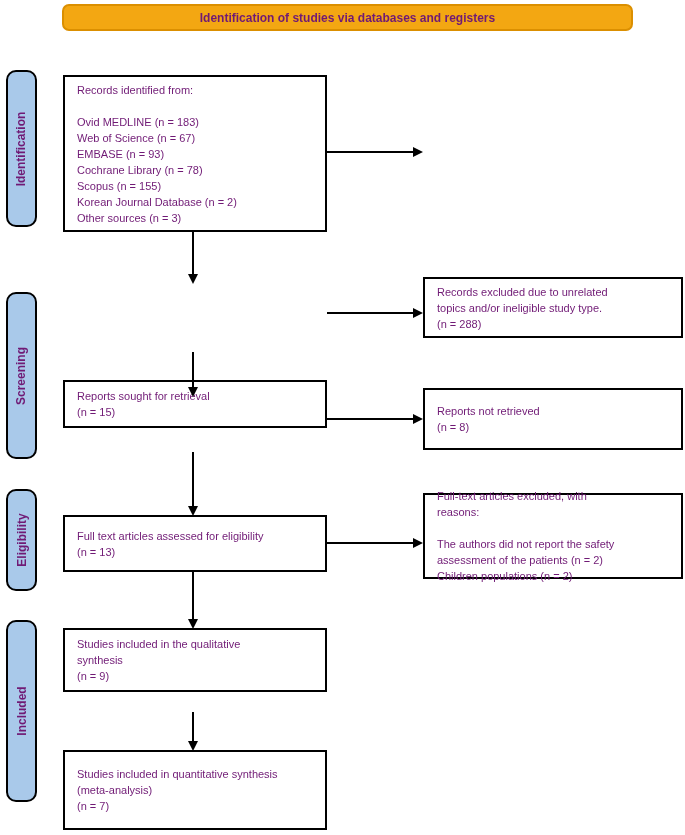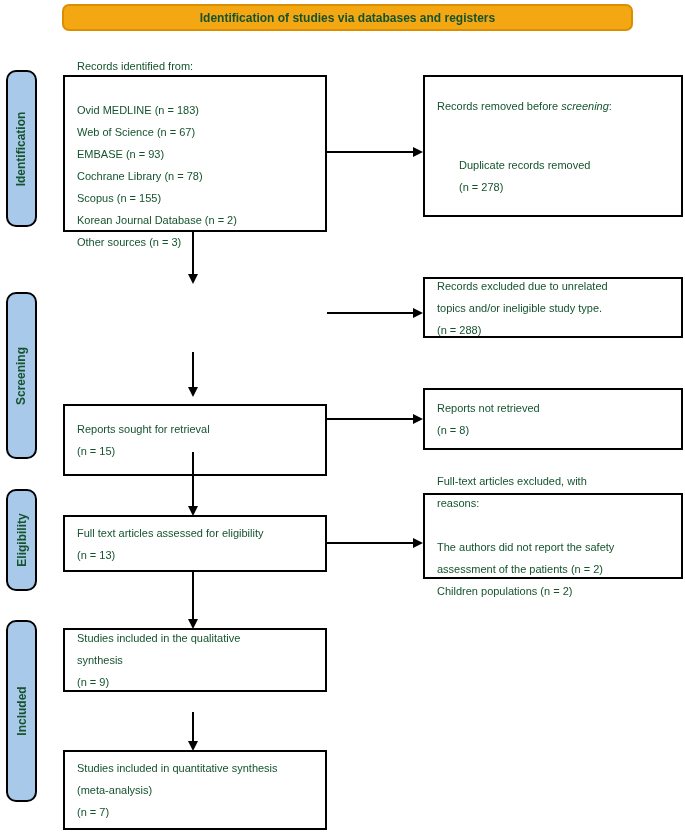--- a/index.html
+++ b/index.html
@@ -1,18 +1,18 @@
 <!DOCTYPE html>
 <html><head>
 <meta charset="utf-8">
 <style>
   html,body { margin:0; padding:0; background:#ffffff; }
   #page {
     position:relative; width:685px; height:835px; background:#ffffff;
-    font-family:"Liberation Sans","DejaVu Sans",sans-serif; color:#14532d;
+    font-family:"Liberation Sans","DejaVu Sans",sans-serif; color:#701a75;
     overflow:hidden;
     text-decoration:underline;
   }
   
   #banner {
     position:absolute; left:62px; top:4px; width:571px; height:27px;
     border:2px solid; border-radius:7px; box-sizing:border-box;
     display:flex; align-items:center; justify-content:center;
     font-weight:bold; font-size:12px;
   }
@@ -27,21 +27,21 @@
     font-weight:bold; font-size:12px;
   }
   
   .box {
     position:absolute; background:#fff; border:2px solid #000;
     box-sizing:border-box; display:flex; align-items:center;
   }
   .box.left-col  { left:63px;  width:264px; }
   .box.right-col { left:423px; width:260px; }
   .box-text {
-    padding:0 12px; font-size:11px; line-height:22px;
+    padding:0 12px; font-size:11px; line-height:16px;
     white-space:pre-line;
   }
   .indent { margin-left:22px; margin-top:15px; }
   .ital { font-style:italic; }
   
   .hline { position:absolute; height:2px; background:#000; }
   .vline { position:absolute; width:2px; background:#000; }
   .head-right {
     position:absolute; width:0; height:0;
     border-top:5px solid transparent; border-bottom:5px solid transparent;
@@ -81,21 +81,21 @@
 Ovid MEDLINE (n = 183)
 Web of Science (n = 67)
 EMBASE (n = 93)
 Cochrane Library (n = 78)
 Scopus (n = 155)
 Korean Journal Database (n = 2)
 Other sources (n = 3)</div>
   </div>
 
 
-  <div class="box left-col" style="top:404px;height:72px">
+  <div class="box left-col" style="top:380px;height:48px">
     <div class="box-text">Reports sought for retrieval
 (n = 15)</div>
   </div>
 
   <div class="box left-col" style="top:515px;height:57px">
     <div class="box-text">Full text articles assessed for eligibility
 (n = 13)</div>
   </div>
 
   <div class="box left-col" style="top:628px;height:64px">
@@ -103,27 +103,20 @@
 synthesis
 (n = 9)</div>
   </div>
 
   <div class="box left-col" style="top:750px;height:80px">
     <div class="box-text">Studies included in quantitative synthesis
 (meta-analysis)
 (n = 7)</div>
   </div>
 
-  <div class="box right-col" style="top:75px;height:142px">
-    <div class="box-text">
-      <div><span>Records removed before </span><span class="ital">screening</span><span>:</span></div>
-      <div class="indent">Duplicate records removed
-(n = 278)</div>
-    </div>
-  </div>
 
   <div class="box right-col" style="top:277px;height:61px">
     <div class="box-text">Records excluded due to unrelated
 topics and/or ineligible study type.
 (n = 288)</div>
   </div>
 
   <div class="box right-col" style="top:388px;height:62px">
     <div class="box-text">Reports not retrieved
 (n = 8)</div>

